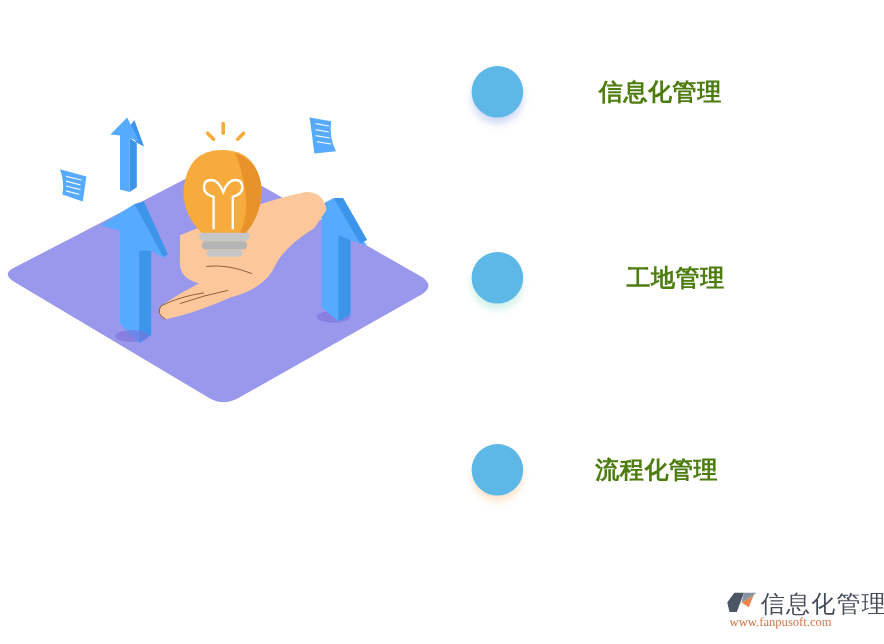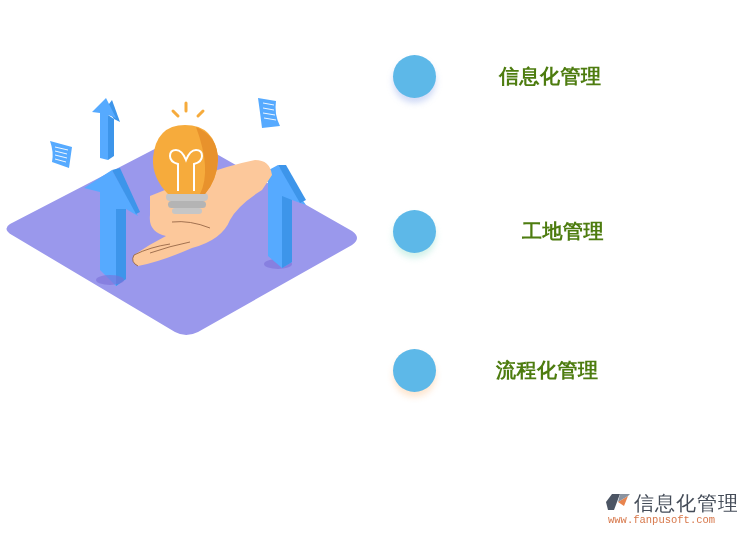--- a/index.html
+++ b/index.html
@@ -7,21 +7,21 @@
   .illustration { position: absolute; left: 0; top: 90px; width: 370px; height: 260px; }
   .feature { position: absolute; left: 393px; width: 300px; height: 44px; }
   .dot { position: absolute; left: 0; top: 0; width: 43px; height: 43px; border-radius: 50%; background: #5db8e8; }
   .dot.shadow-blue { box-shadow: 0 5px 6px rgba(120, 150, 230, 0.35); }
   .dot.shadow-green { box-shadow: 0 5px 6px rgba(140, 220, 200, 0.40); }
   .dot.shadow-orange { box-shadow: 0 5px 6px rgba(250, 200, 150, 0.45); }
   .feature-label { position: absolute; top: 8px; font-size: 20px; font-weight: bold; color: #4d7c0f; letter-spacing: 0.5px; white-space: nowrap; }
   .logo { position: absolute; left: 604px; top: 490px; width: 130px; height: 40px; }
   .logo-mark { position: absolute; left: 2px; top: 2px; }
   .logo-name { position: absolute; left: 30px; top: 0px; font-size: 20px; color: #444c58; letter-spacing: 1px; white-space: nowrap; }
-  .logo-url { position: absolute; left: 4px; top: 24px; font-family: Liberation Mono, monospace; font-size: 10.5px; color: #d7774a; white-space: nowrap; }
+  .logo-url { position: absolute; left: 4px; top: 24px; font-family: Liberation Serif, serif; font-size: 10.5px; color: #d7774a; white-space: nowrap; }
 </style>
 </head>
 <body>
 
 <div class="illustration">
   <svg width="370" height="260" viewBox="0 90 370 260" xmlns="http://www.w3.org/2000/svg">
 
     <path d="M10 224 Q2 229 12 235 L175 332 Q186 338 198 332 L352 245 Q362 238 352 231 L192 140 Q182 134 172 140 Z" fill="#9a98ec"></path>
 
     <g>
@@ -94,21 +94,21 @@
 <div class="feature" style="top:55px;">
   <div class="dot shadow-blue"></div>
   <div class="feature-label" style="left:106px;">信息化管理</div>
 </div>
 
 <div class="feature" style="top:210px;">
   <div class="dot shadow-green"></div>
   <div class="feature-label" style="left:129px;">工地管理</div>
 </div>
 
-<div class="feature" style="top:349px;text-align:right;">
+<div class="feature" style="top:370px;text-align:right;">
   <div class="dot shadow-orange"></div>
   <div class="feature-label" style="left:103px;">流程化管理</div>
 </div>
 
 <div class="logo">
   <svg class="logo-mark" width="26" height="20" viewBox="0 0 26 20">
     <path d="M6 2 L14 2 L8 18 L2 18 L0 10 Z" fill="#4c5564"></path>
     <path d="M12 10 L22 4 L18 14 Z" fill="#e8844e"></path>
     <path d="M14 2 L24 2 L22 4 L12 10 Z" fill="#8a93a0"></path>
   </svg>

